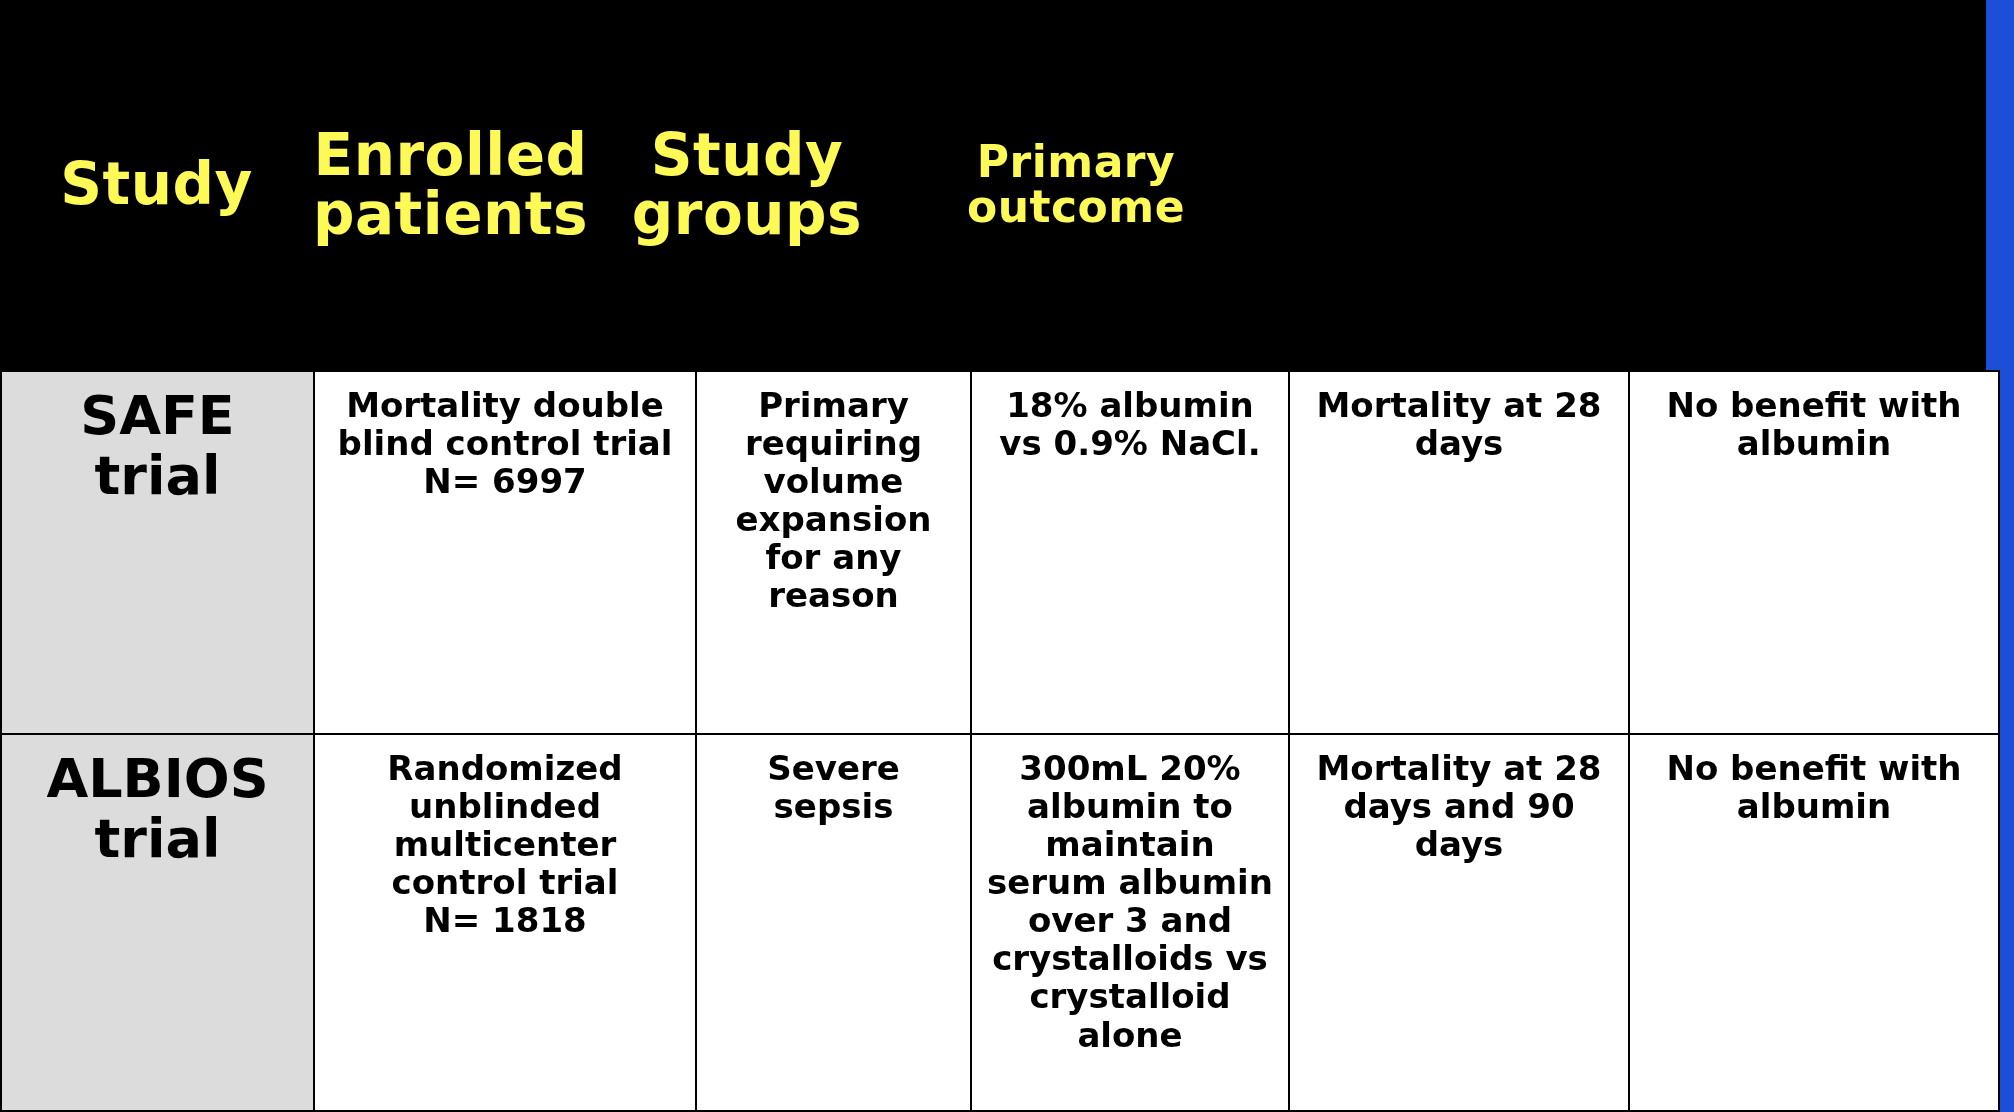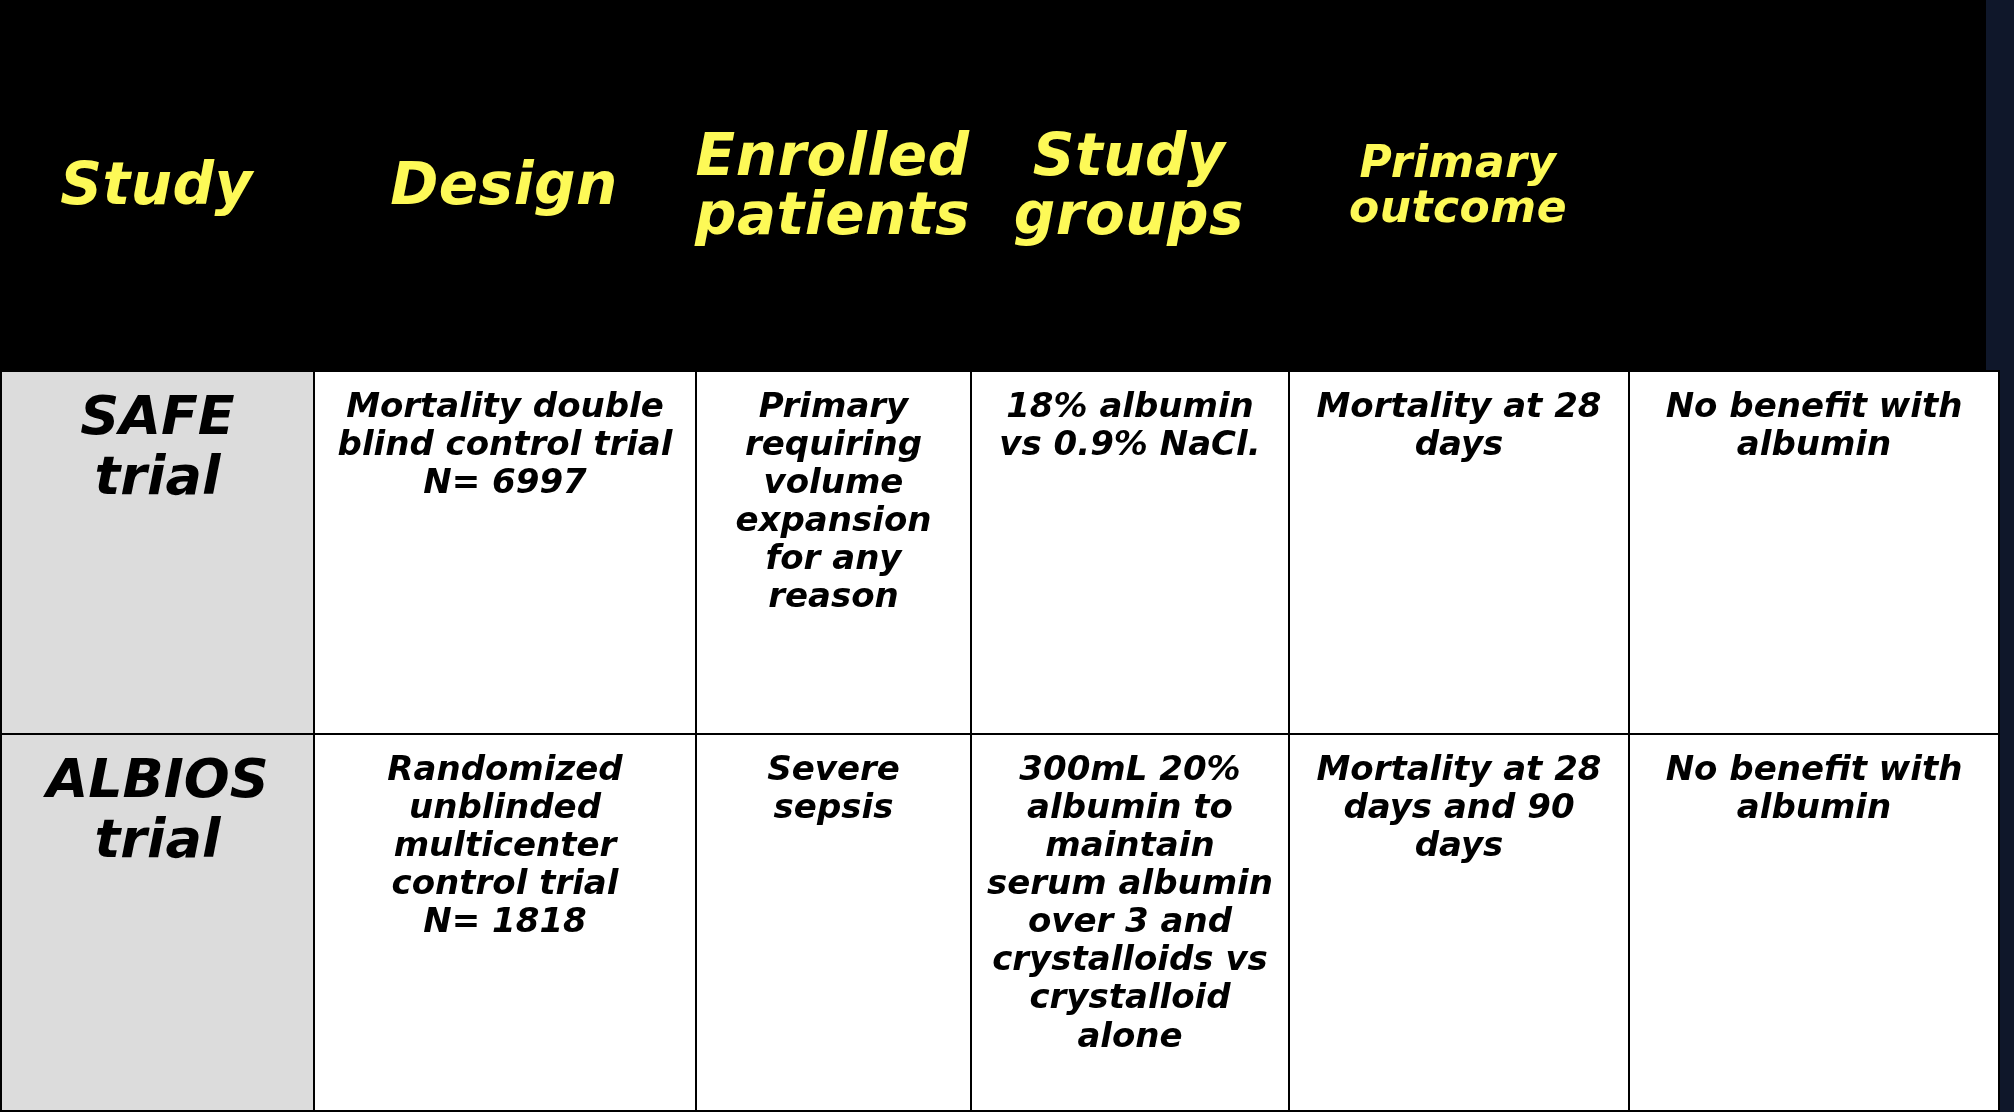--- a/index.html
+++ b/index.html
@@ -11,23 +11,22 @@
     width: 2014px;
     height: 1112px;
     overflow: hidden;
     font-family: "DejaVu Sans", "Liberation Sans", sans-serif;
   }
 
   #page {
     position: relative;
     width: 2014px;
     height: 1112px;
-    background: #0f172a;
+    background: #1d4ed8;
     box-sizing: border-box;
-    font-style: italic;
   }
 
   
   .header-band {
     position: absolute;
     left: 0;
     top: 0;
     width: 1986px;
     height: 370px;
     background: #000000;
@@ -105,23 +104,20 @@
 <body>
 
 <div id="page">
 
   <div class="header-band">
 
     <div class="hcell hc-study">
       <span>Study</span>
     </div>
 
-    <div class="hcell hc-design">
-      <span>Design</span>
-    </div>
 
     <div class="hcell hc-enrolled">
       <div>
         <span>Enrolled</span>
         <span>patients</span>
       </div>
     </div>
 
     <div class="hcell hc-groups">
       <div>

